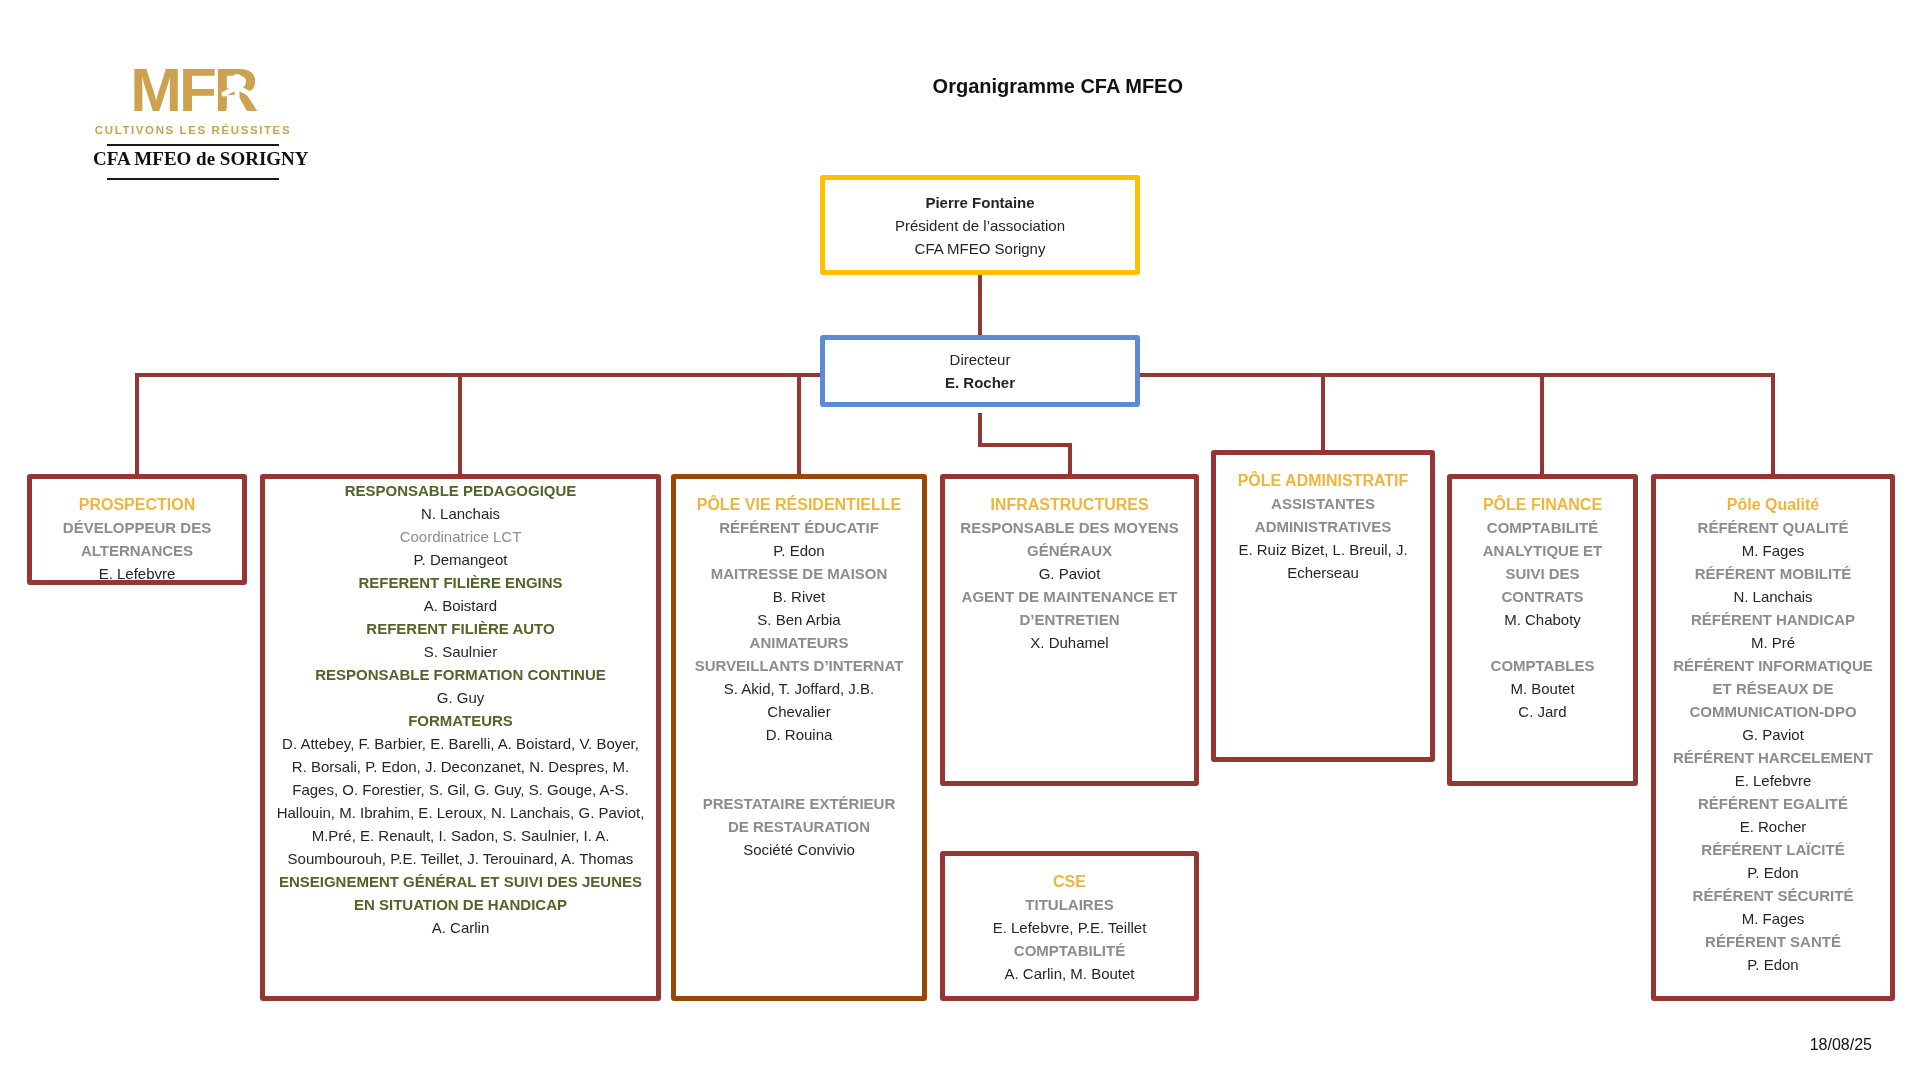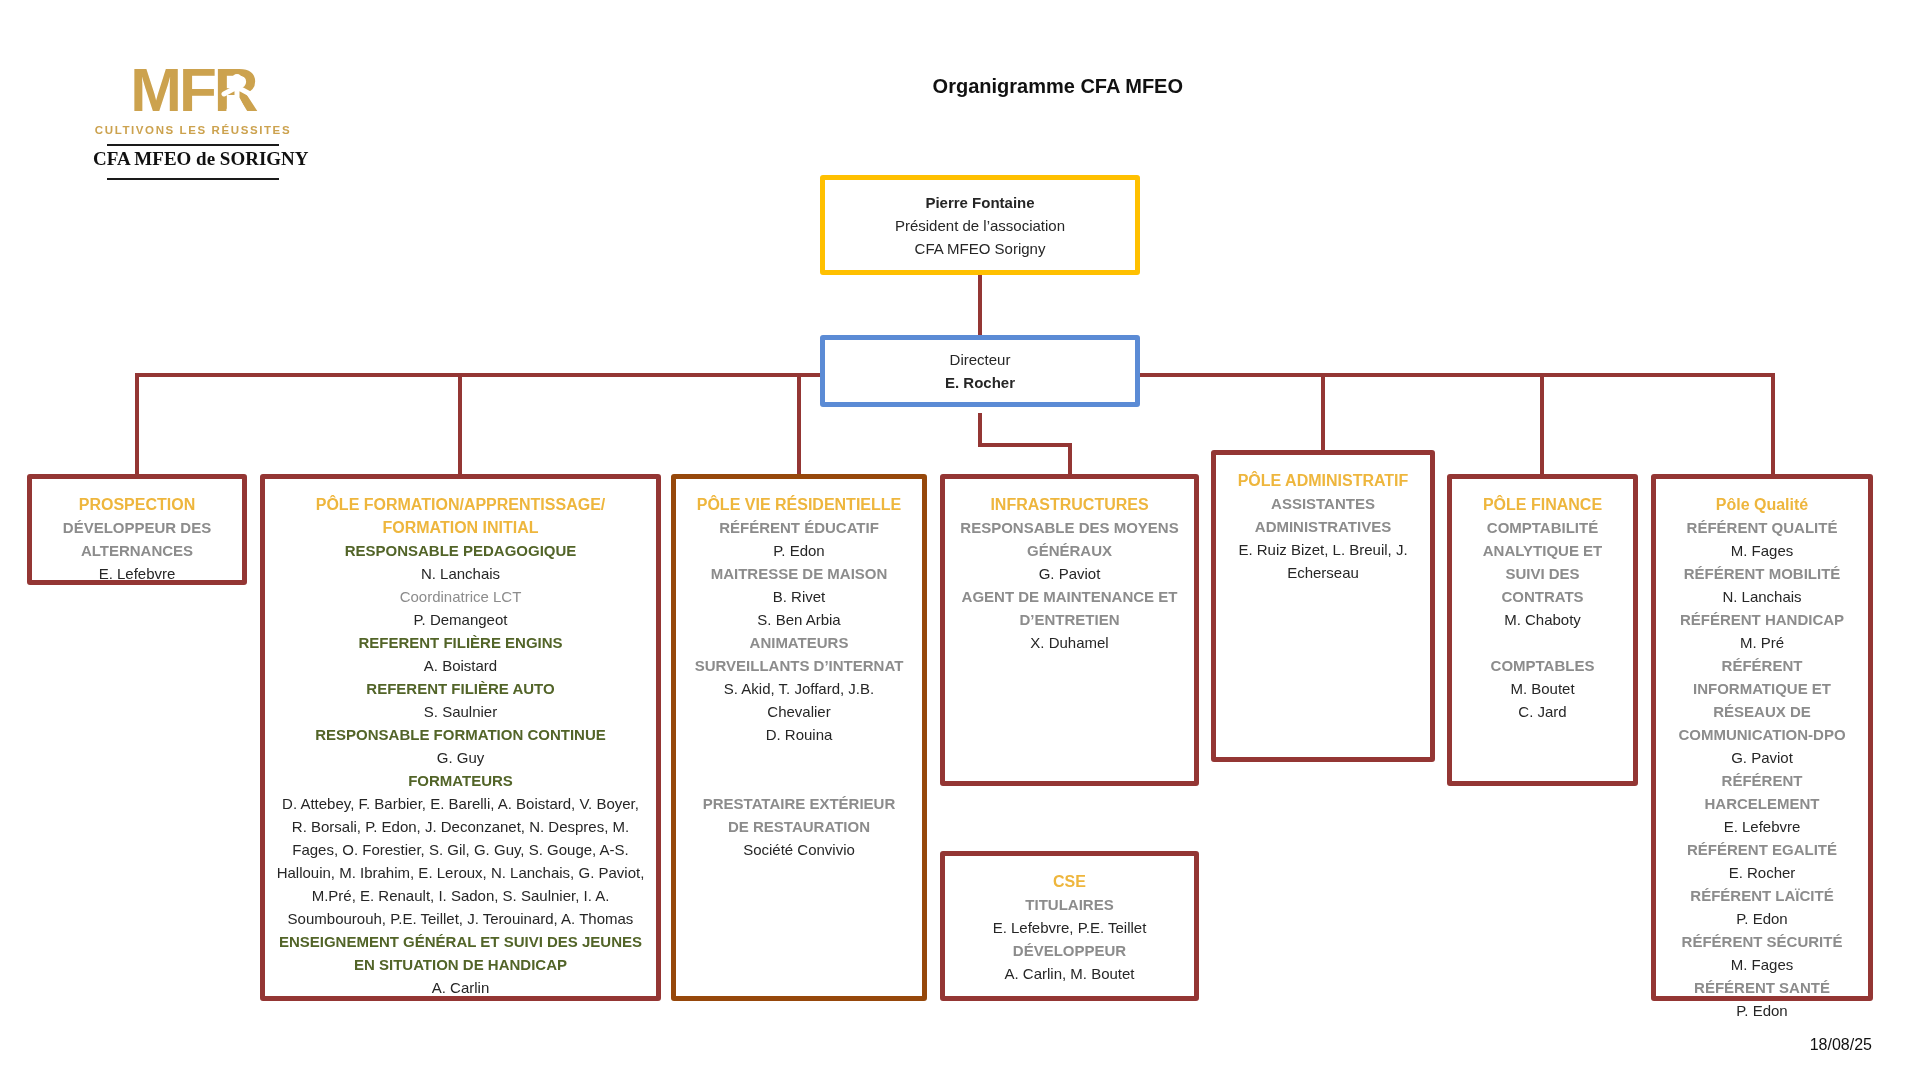--- a/index.html
+++ b/index.html
@@ -92,21 +92,20 @@
 
   <div class="box" style="left:27px;top:474px;width:220px;height:111px;">
     <div class="box-title">PROSPECTION</div>
     <div class="box-lines">
         <div class="line role">DÉVELOPPEUR DES ALTERNANCES</div>
         <div class="line name">E. Lefebvre</div>
       </div>
   </div>
 
   <div class="box formation" style="left:260px;top:474px;width:401px;height:527px;">
-    <div class="box-title">PÔLE FORMATION/APPRENTISSAGE/ FORMATION INITIAL</div>
     <div class="box-lines">
         <div class="line role-olive">RESPONSABLE PEDAGOGIQUE</div>
         <div class="line name">N. Lanchais</div>
         <div class="line muted">Coordinatrice LCT</div>
         <div class="line name">P. Demangeot</div>
         <div class="line role-olive">REFERENT FILIÈRE ENGINS</div>
         <div class="line name">A. Boistard</div>
         <div class="line role-olive">REFERENT FILIÈRE AUTO</div>
         <div class="line name">S. Saulnier</div>
         <div class="line role-olive">RESPONSABLE FORMATION CONTINUE</div>
@@ -159,21 +158,21 @@
     <div class="box-lines">
         <div class="line role">COMPTABILITÉ ANALYTIQUE ET SUIVI DES CONTRATS</div>
         <div class="line name">M. Chaboty</div>
         <div class="line spacer"></div>
         <div class="line role">COMPTABLES</div>
         <div class="line name">M. Boutet</div>
         <div class="line name">C. Jard</div>
       </div>
   </div>
 
-  <div class="box" style="left:1651px;top:474px;width:222px;height:527px;">
+  <div class="box" style="left:1651px;top:474px;width:244px;height:527px;">
     <div class="box-title">Pôle Qualité</div>
     <div class="box-lines">
         <div class="line role">RÉFÉRENT QUALITÉ</div>
         <div class="line name">M. Fages</div>
         <div class="line role">RÉFÉRENT MOBILITÉ</div>
         <div class="line name">N. Lanchais</div>
         <div class="line role">RÉFÉRENT HANDICAP</div>
         <div class="line name">M. Pré</div>
         <div class="line role">RÉFÉRENT INFORMATIQUE ET RÉSEAUX DE COMMUNICATION-DPO</div>
         <div class="line name">G. Paviot</div>
@@ -188,20 +187,20 @@
         <div class="line role">RÉFÉRENT SANTÉ</div>
         <div class="line name">P. Edon</div>
       </div>
   </div>
 
   <div class="box" style="left:940px;top:851px;width:259px;height:150px;">
     <div class="box-title">CSE</div>
     <div class="box-lines">
         <div class="line role">TITULAIRES</div>
         <div class="line name">E. Lefebvre, P.E. Teillet</div>
-        <div class="line role">DÉVELOPPEUR</div>
+        <div class="line role">COMPTABILITÉ</div>
         <div class="line name">A. Carlin, M. Boutet</div>
       </div>
   </div>
 
   <div class="date">18/08/25</div>
 
 </div>
 
 </body></html>

